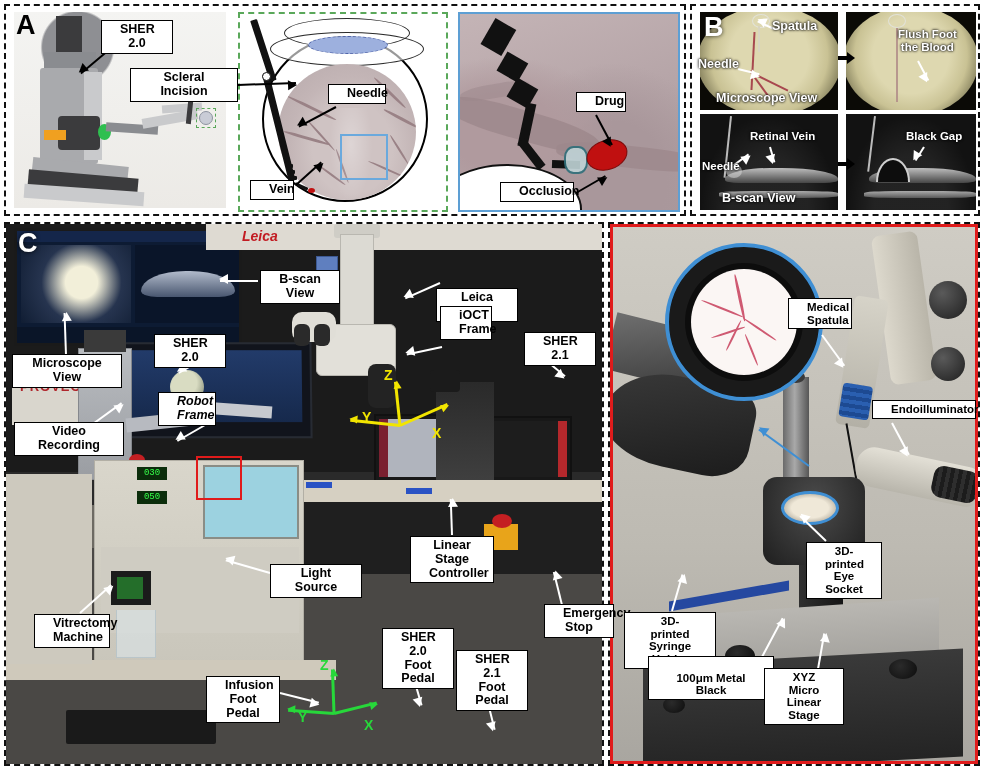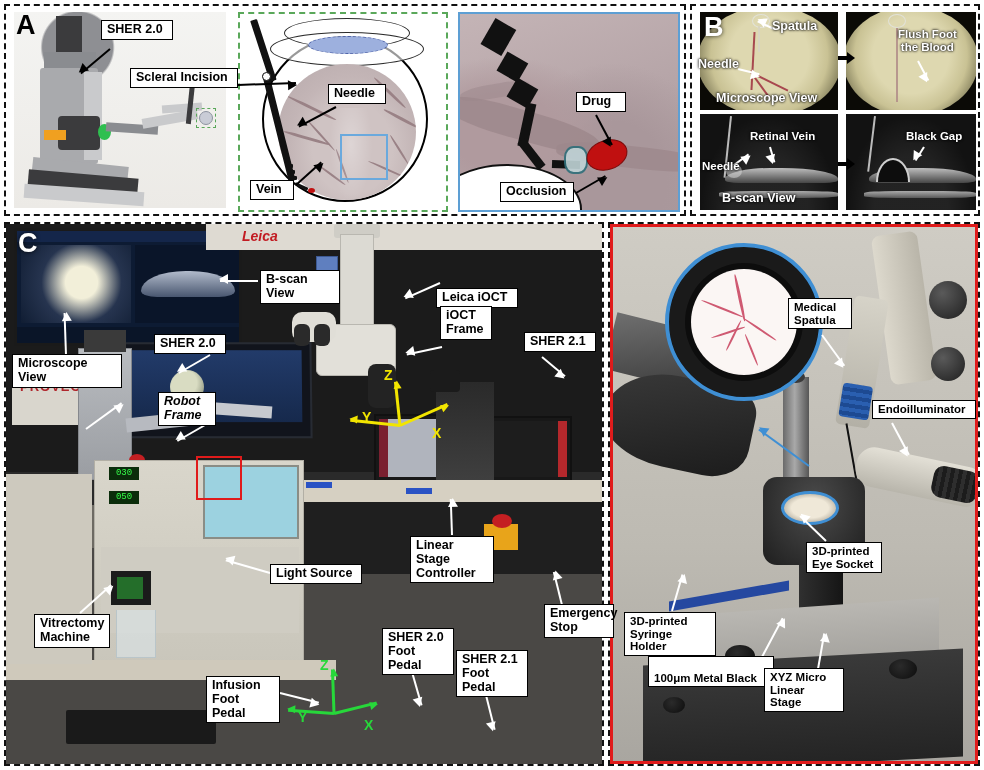--- a/index.html
+++ b/index.html
@@ -17,21 +17,22 @@
 
   
   .lbl {
     position: absolute;
     background: #ffffff;
     border: 1.5px solid #000;
     color: #000;
     font-weight: 700;
     font-size: 12.5px;
     line-height: 1.1;
-    padding: 2px 5px;
+    padding: 2px 18px;
+    text-align: center;
     white-space: pre-line;
     z-index: 40;
   }
   .lbl.sm { font-size: 11.5px; }
 
   
   .wlbl {
     position: absolute;
     color: #fff;
     font-weight: 700;
@@ -257,21 +258,21 @@
   #cproveo { left: 6px; top: 135px; width: 92px; height: 66px; background: #d9d6cd; }
   #cproveo .red { position:absolute; left:0; top:6px; width:100%; height:10px; background:#b0262c; }
 
   #ckbd { left: 60px; top: 486px; width: 150px; height: 34px; background:#1a1a1a; border-radius:2px; }
 
   #cvit {
     left: 88px; top: 236px; width: 210px; height: 206px;
     background: linear-gradient(#d9d6cb, #c9c6bb);
     border: 1px solid #b2afa5;
   }
-  #cvit .grnled { position:absolute; width:30px; height:13px; background:#0b2d0b; color:#36ff4a; font-family:"Liberation Mono", monospace; font-size:9px; text-align:center; line-height:13px; }
+  #cvit .grnled { position:absolute; width:30px; height:13px; background:#0b2d0b; color:#36ff4a; font-family:"Liberation Mono", monospace; font-size:9px; text-align:center; line-height:13px;margin-left:28px; }
   #cvit .touch { position:absolute; left:108px; top:4px; width:96px; height:74px; background:#9cd2e0; border:2px solid #8a8d86; }
   #cvit .panelgrid { position:absolute; left:6px; top:86px; width:198px; height:86px; background:#cfccc2; }
 
   #ctable { left: 0px; top: 436px; width: 330px; height: 20px; background:#cfc9bb; }
   #ctable2 { left: 210px; top: 256px; width: 390px; height: 22px; background:#d6d0c2; }
   #cbench { left: 210px; top: 278px; width: 390px; height: 72px; background:#1f1f1f; }
 
   #credbox { left: 190px; top: 232px; width: 46px; height: 44px; border: 2.5px solid #e01b1b; z-index: 25; }
 
   #cmicroscope { left: 316px; top: 10px; width: 70px; height: 160px; }
@@ -652,20 +653,21 @@
       <span class="axtxt g" style="left:-36px; top:-2px;">Y</span>
       <span class="axtxt g" style="left:30px; top:6px;">X</span>
     </div>
 
     <div class="lbl" style="left:254px; top:46px; width:80px;">B-scan View</div>
     <div class="arrow w" style="left:252px; top:56px; width:38px; transform: rotate(180deg);"></div>
 
     <div class="lbl" style="left:6px; top:130px; width:110px;">Microscope View</div>
     <div class="arrow w" style="left:60px; top:130px; width:42px; transform: rotate(-92deg);"></div>
 
+    <div class="lbl" style="left:8px; top:198px; width:110px;">Video Recording</div>
     <div class="arrow w" style="left:80px; top:204px; width:44px; transform: rotate(-36deg);"></div>
 
     <div class="lbl" style="left:148px; top:110px; width:72px;">SHER 2.0</div>
     <div class="arrow w" style="left:204px; top:130px; width:36px; transform: rotate(150deg);"></div>
 
     <div class="lbl" style="left:152px; top:168px; width:58px;font-style:italic;">Robot
 Frame</div>
     <div class="arrow w" style="left:206px; top:196px; width:40px; transform: rotate(150deg);"></div>
 
     <div class="lbl" style="left:430px; top:36px; width:82px;margin-top:28px;">Leica iOCT</div>

